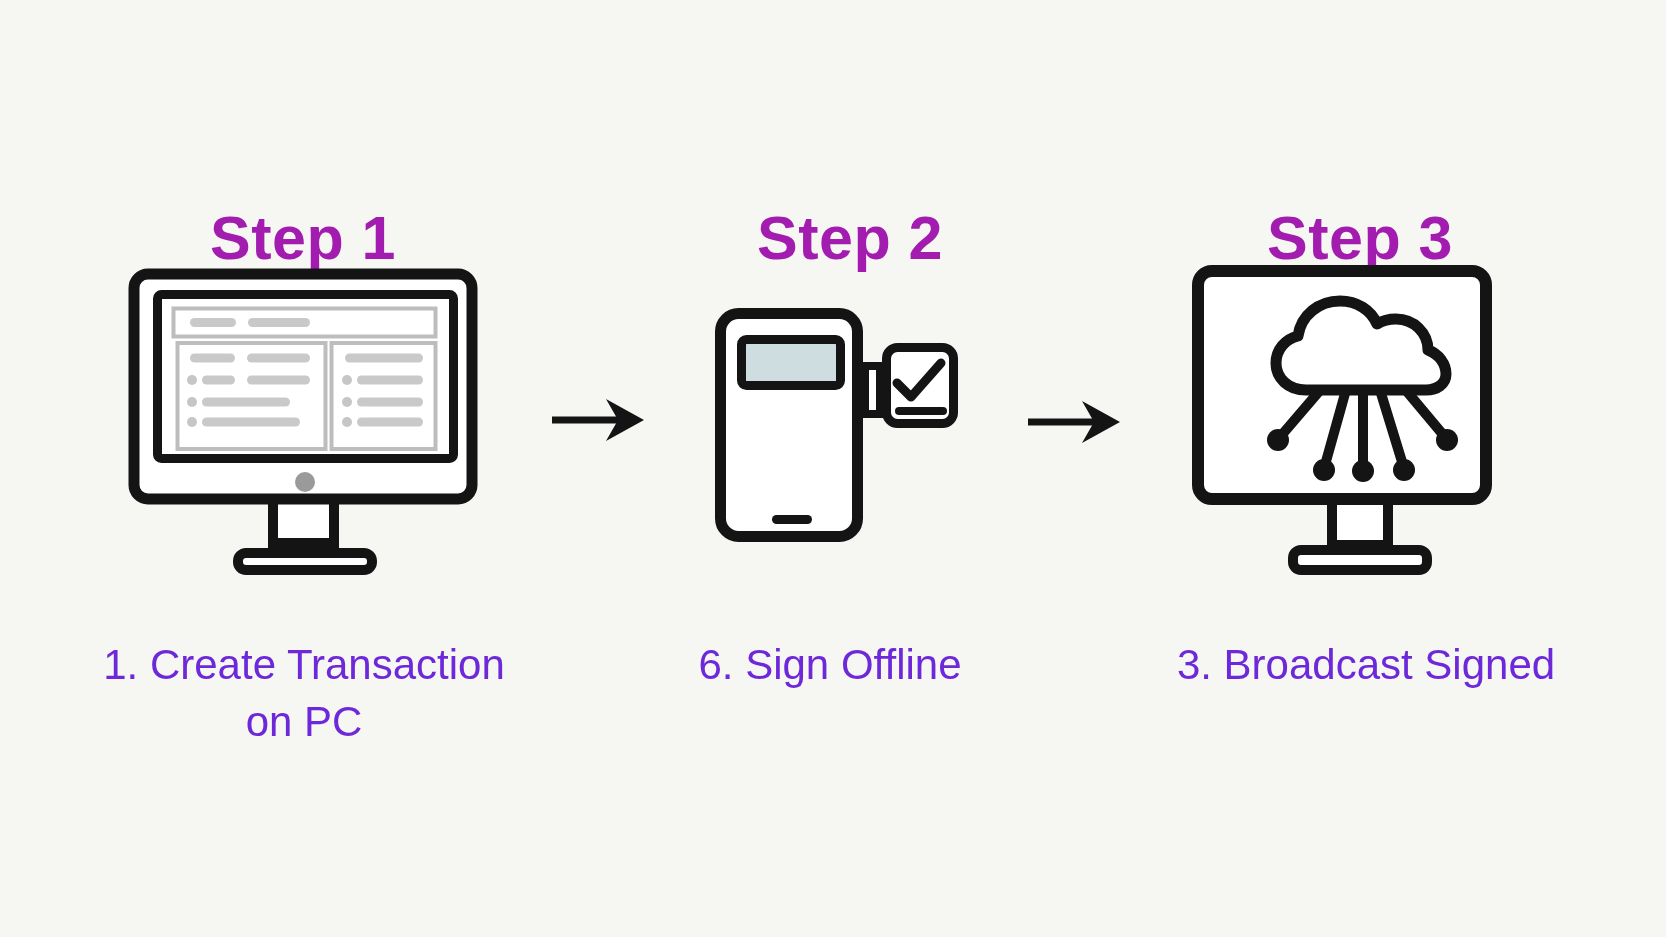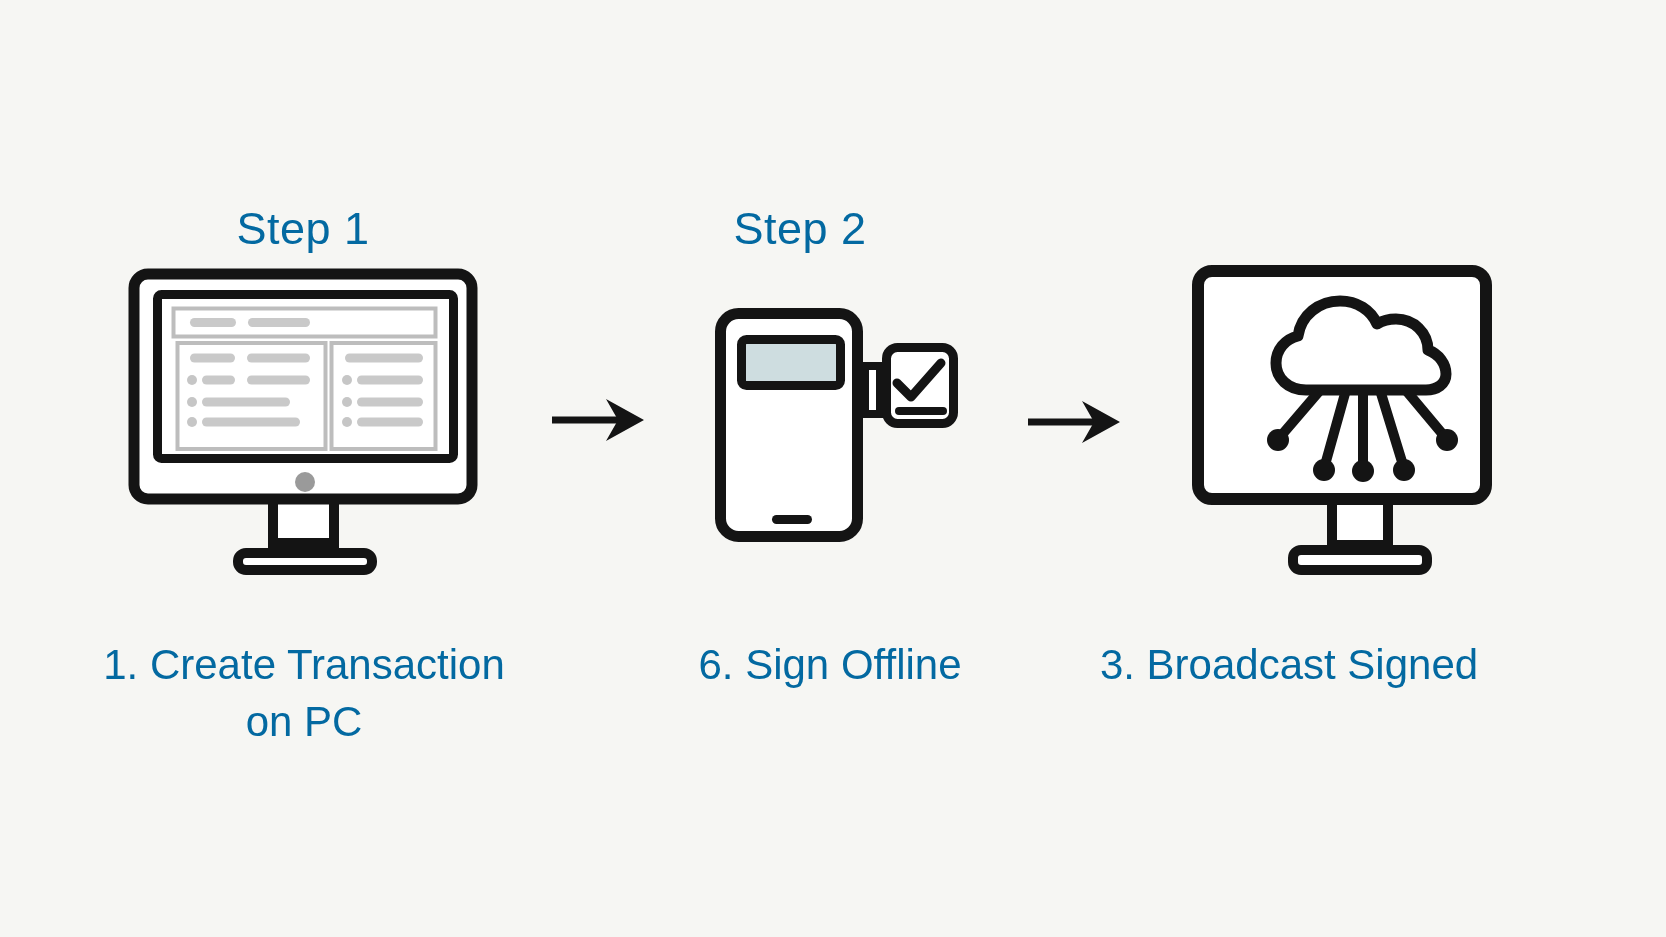--- a/index.html
+++ b/index.html
@@ -9,47 +9,48 @@
     font-family:"Liberation Sans","DejaVu Sans",sans-serif;
     color:#141414;
     position:relative;
     overflow:hidden;
   }
   .canvas{position:absolute;inset:0;}
   .step-title{
     position:absolute;
     top:203px;
     transform:translateX(-50%);
-    font-size:45px;
-    font-weight:400;
+    font-size:61px;
+    font-weight:700;
     letter-spacing:0.5px;
     white-space:nowrap;
-    color:#0369a1;
+    color:#a21caf;
   }
   .caption{
     position:absolute;
     top:636px;
     transform:translateX(-50%);
     font-size:42px;
     font-weight:400;
     line-height:57px;
     text-align:center;
     white-space:nowrap;
-    color:#0369a1;
+    color:#6d28d9;
   }
   .icon-svg{position:absolute;display:block;}
   svg{overflow:visible;}
 </style>
 </head>
 <body>
 
 <div class="canvas">
 
   <div class="step-title" style="left:303px">Step 1</div>
-  <div class="step-title" style="left:800px">Step 2</div>
+  <div class="step-title" style="left:850px">Step 2</div>
+  <div class="step-title" style="left:1360px">Step 3</div>
 
   <svg class="icon-svg" style="left:126px;top:261px" width="354" height="320" viewBox="0 0 354 320">
 
     <rect x="147" y="230" width="61" height="52" fill="#ffffff" stroke="#141414" stroke-width="10"></rect>
 
     <rect x="112" y="292" width="134" height="17" rx="8" fill="#ffffff" stroke="#141414" stroke-width="10"></rect>
 
     <rect x="8" y="13" width="338" height="225" rx="14" fill="#ffffff" stroke="#141414" stroke-width="11"></rect>
 
     <rect x="31.5" y="33.5" width="296" height="164" rx="4" fill="#ffffff" stroke="#141414" stroke-width="9"></rect>
@@ -146,17 +147,17 @@
              Z" fill="#ffffff" stroke="#141414" stroke-width="11" stroke-linejoin="round"></path>
   </svg>
 
   <div class="caption" style="left:304px">
     <span>1. Create Transaction</span><br>
     <span>on PC</span>
   </div>
   <div class="caption" style="left:830px">
     <span>6. Sign Offline</span><br>
   </div>
-  <div class="caption" style="left:1289px">
+  <div class="caption" style="left:1366px">
     <span>3. Broadcast Signed</span><br>
   </div>
 
 </div>
 
 </body></html>

